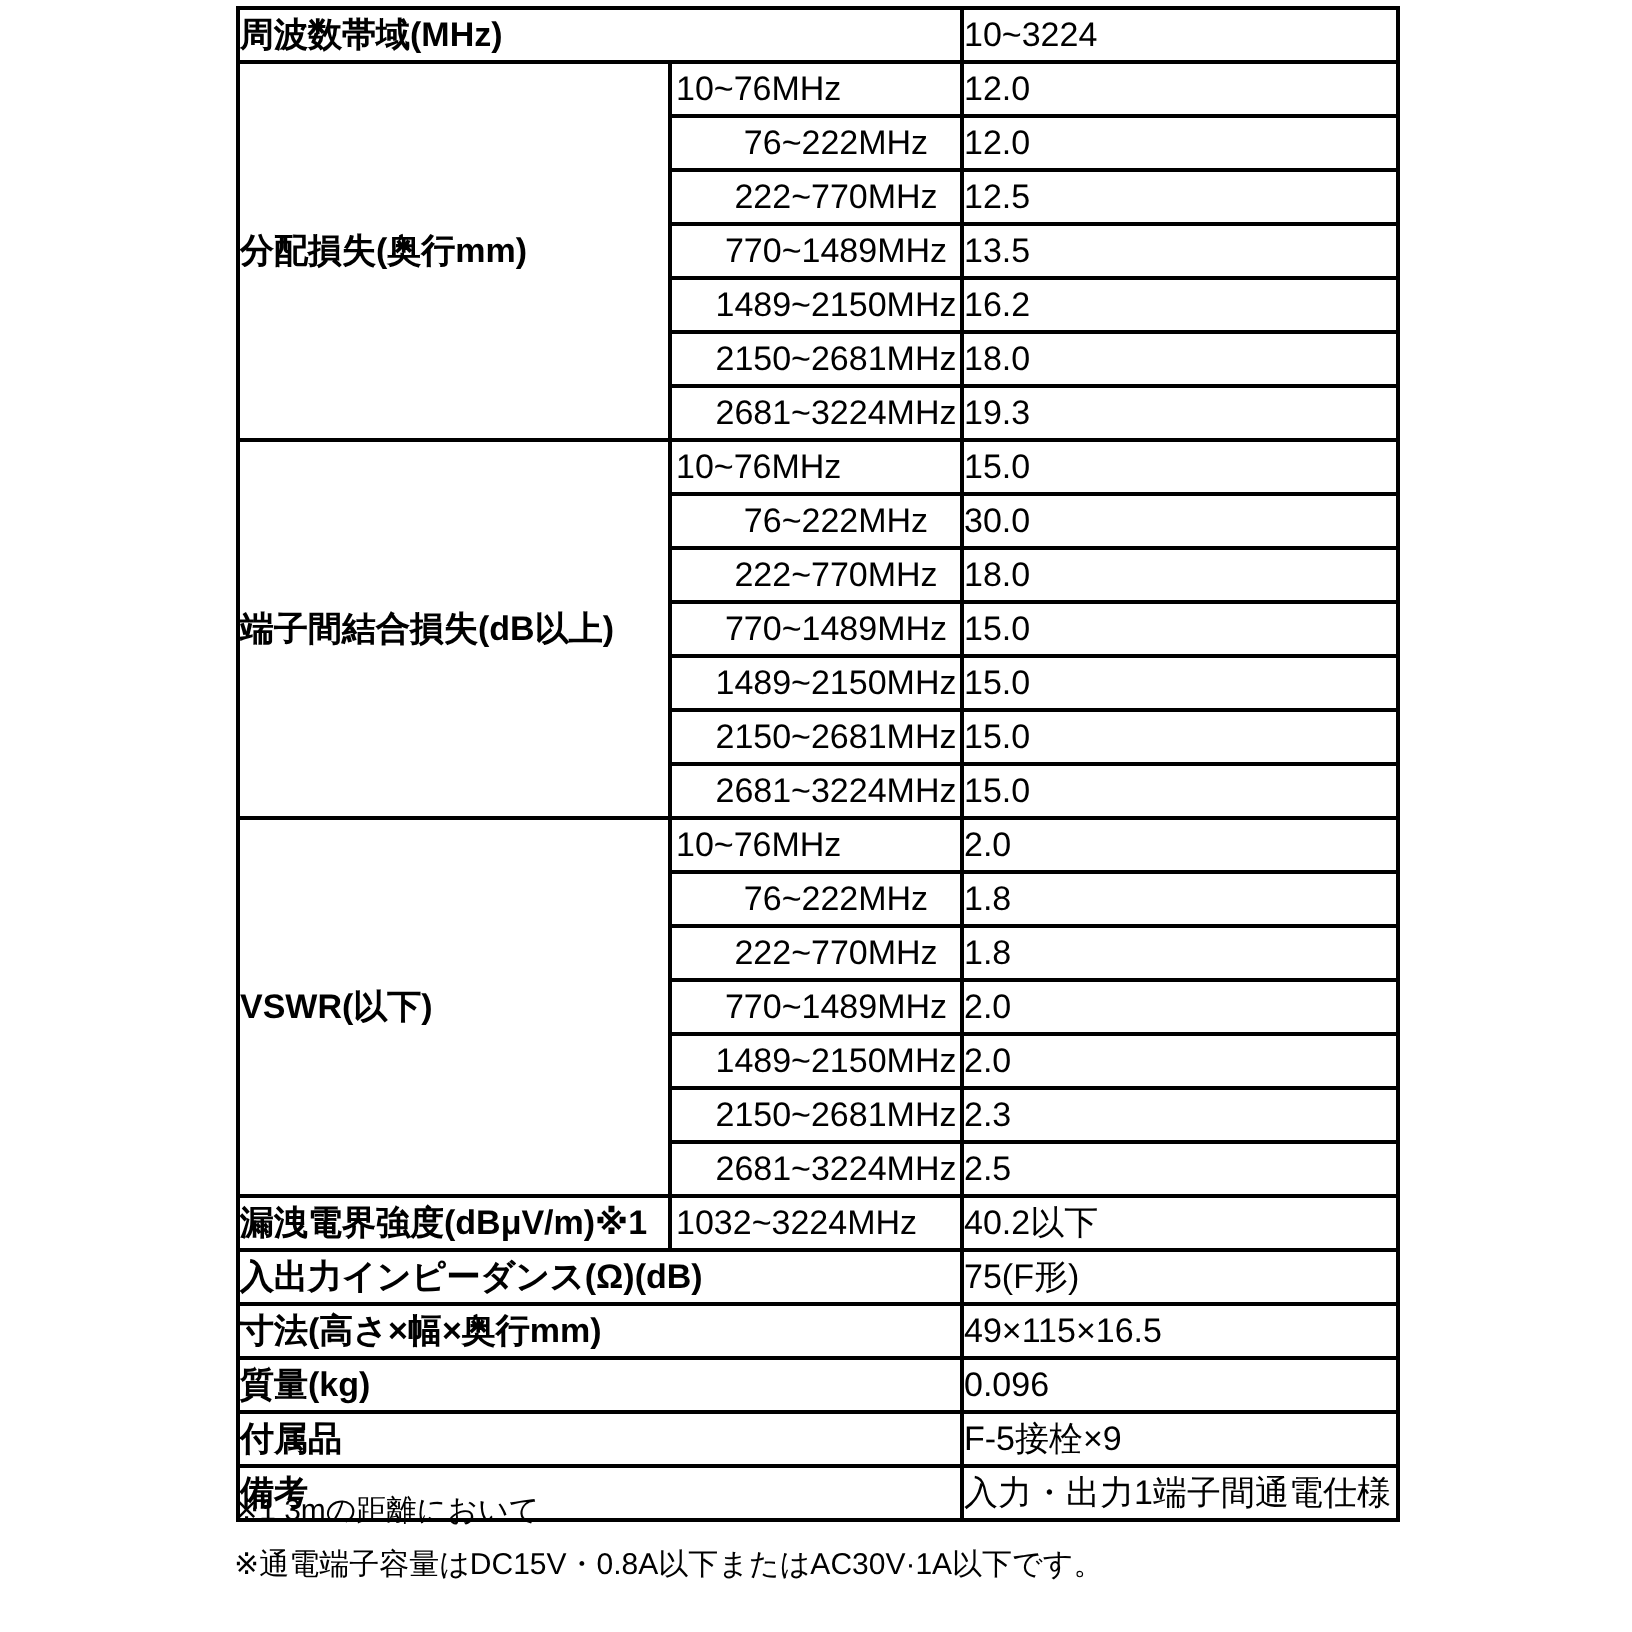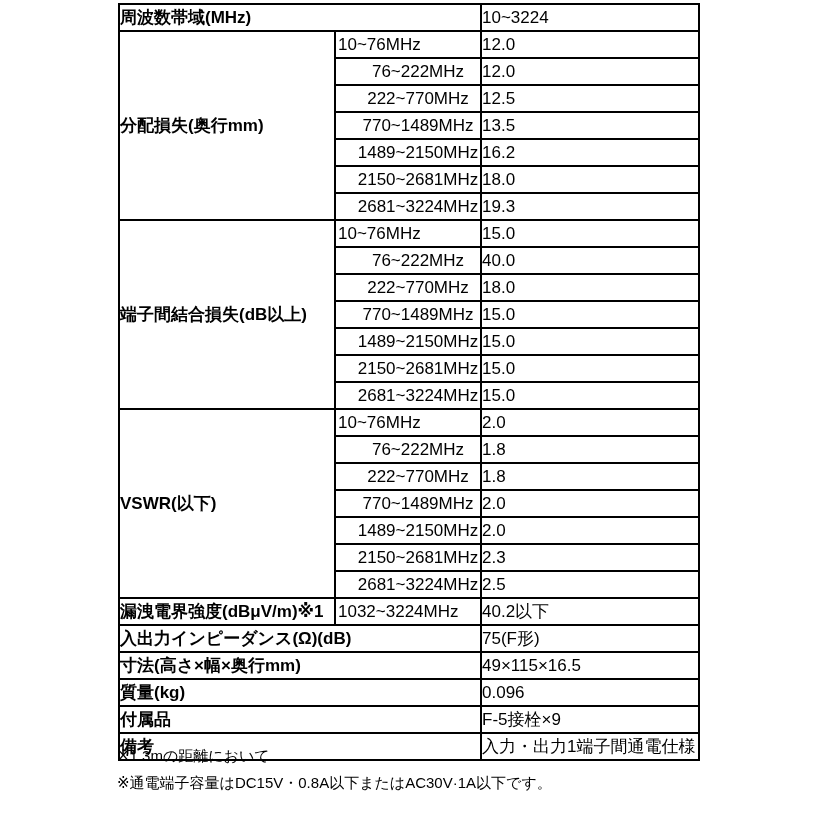--- a/index.html
+++ b/index.html
@@ -115,21 +115,21 @@
         <td class="val">19.3</td>
       </tr>
 
       <tr>
         <td rowspan="7" class="cat">端子間結合損失(dB以上)</td>
         <td class="band-reg">10~76MHz</td>
         <td class="val">15.0</td>
       </tr>
       <tr>
         <td class="band-bold">76~222MHz</td>
-        <td class="val">40.0</td>
+        <td class="val">30.0</td>
       </tr>
       <tr>
         <td class="band-bold">222~770MHz</td>
         <td class="val">18.0</td>
       </tr>
       <tr>
         <td class="band-bold">770~1489MHz</td>
         <td class="val">15.0</td>
       </tr>
       <tr>

